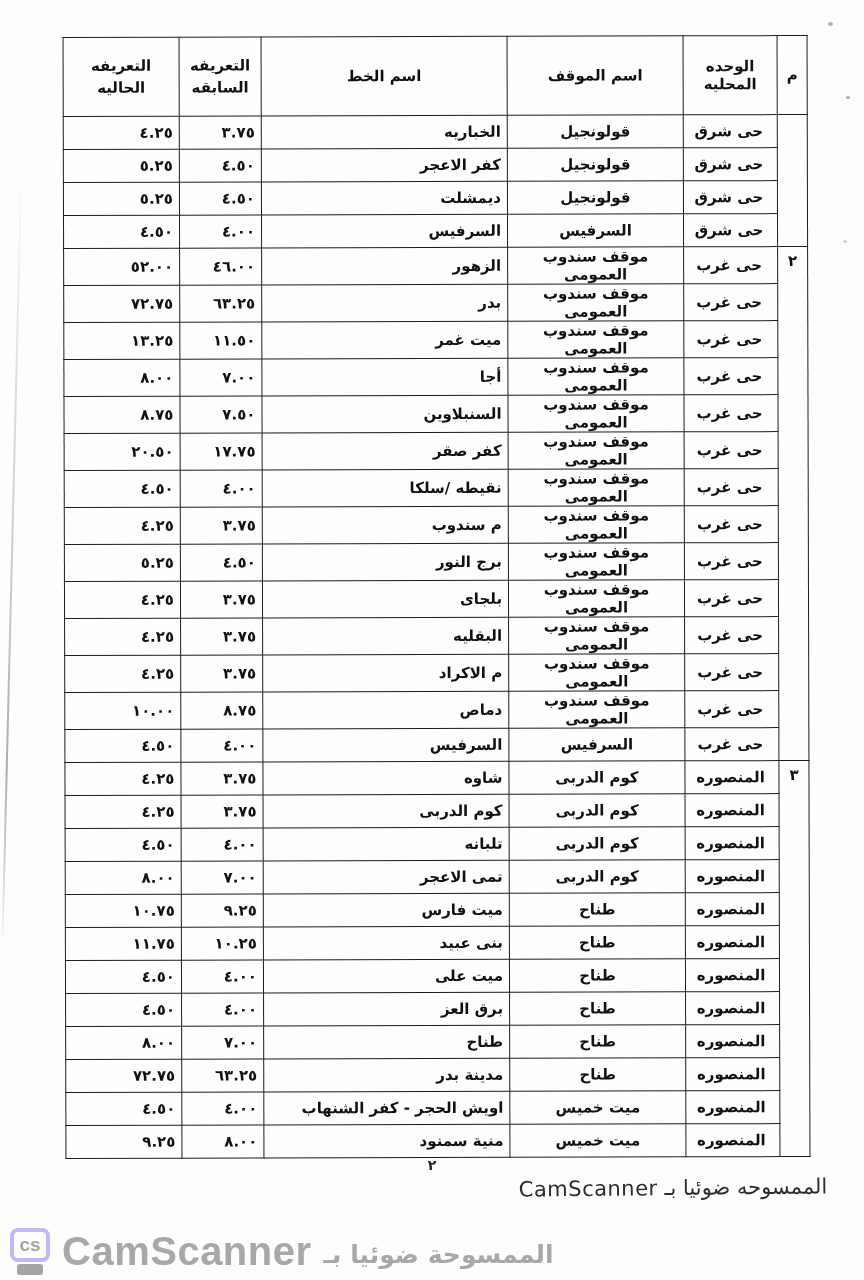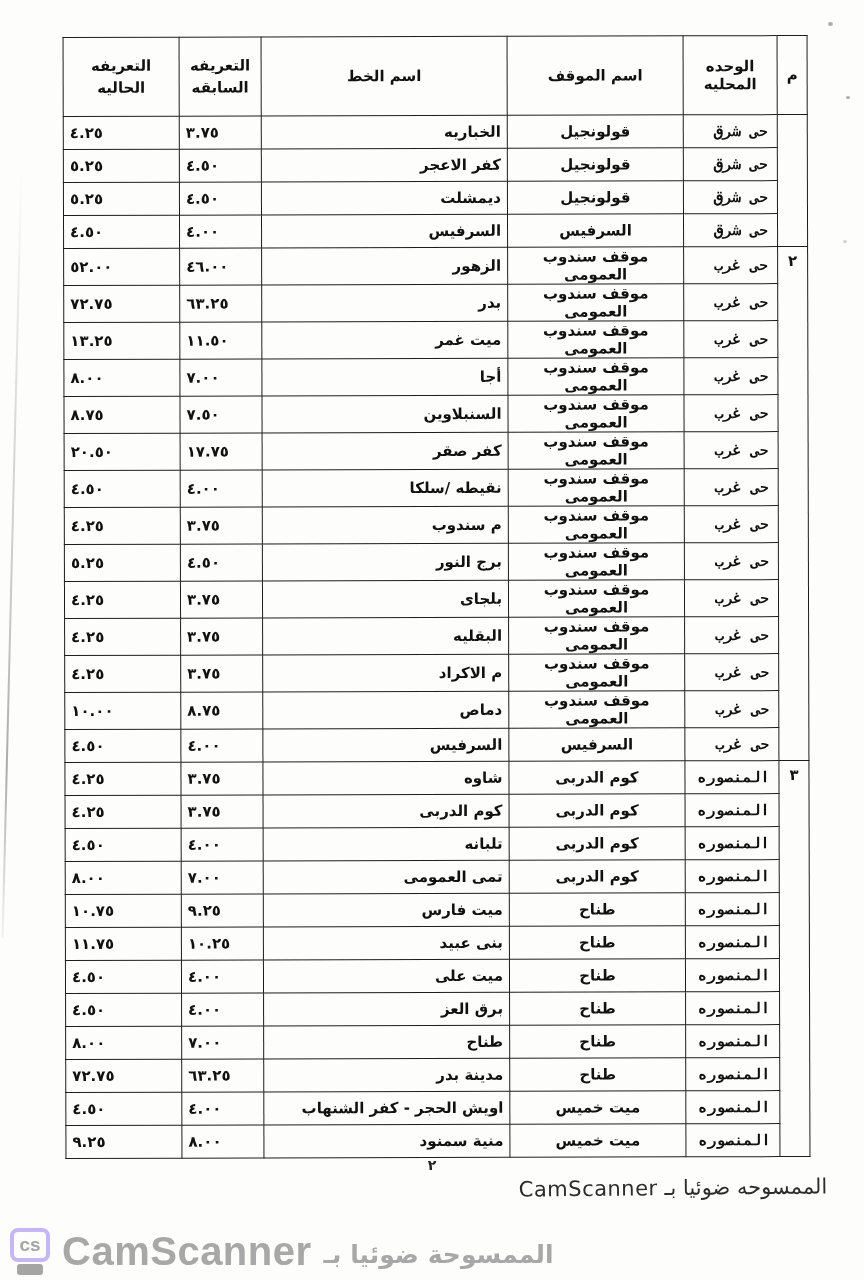--- a/index.html
+++ b/index.html
@@ -34,25 +34,25 @@
     overflow: hidden;
   }
   .tariff-table thead th { height: 79px; font-size: 15px; text-align: center; }
   .tariff-table tbody td { height: 33px; font-size: 15px; }
 
   th.col-head { white-space: pre-line; line-height: 1.5; }
   th.head-line { font-size: 20px; }
   th.head-index { font-size: 17px; }
 
   td.col-index { text-align: center; vertical-align: top; padding-top: 5px; font-size: 14px; }
-  td.col-unit  { text-align: right; padding-right: 9px; font-family: Liberation Mono, monospace; }
+  td.col-unit  { text-align: center; padding-right: 9px; }
   td.col-stop  { text-align: center; margin-left: 16px; }
   td.col-line  { text-align: right; }
   td.col-prev, td.col-curr {
-    text-align: left;
+    text-align: right;
     direction: ltr;
     font-size: 14.5px;
     letter-spacing: 1px;
   }
 
   
   .page-number {
     position: absolute;
     top: 1157px; left: 0; width: 864px;
     text-align: center;
@@ -304,21 +304,21 @@
         <tr>
           <td class="col-unit">المنصوره</td>
           <td class="col-stop">كوم الدربى</td>
           <td class="col-line">تلبانه</td>
           <td class="col-prev">٤.٠٠</td>
           <td class="col-curr">٤.٥٠</td>
         </tr>
         <tr>
           <td class="col-unit">المنصوره</td>
           <td class="col-stop">كوم الدربى</td>
-          <td class="col-line">تمى العمومى</td>
+          <td class="col-line">تمى الاعجر</td>
           <td class="col-prev">٧.٠٠</td>
           <td class="col-curr">٨.٠٠</td>
         </tr>
         <tr>
           <td class="col-unit">المنصوره</td>
           <td class="col-stop">طناح</td>
           <td class="col-line">ميت فارس</td>
           <td class="col-prev">٩.٢٥</td>
           <td class="col-curr">١٠.٧٥</td>
         </tr>

